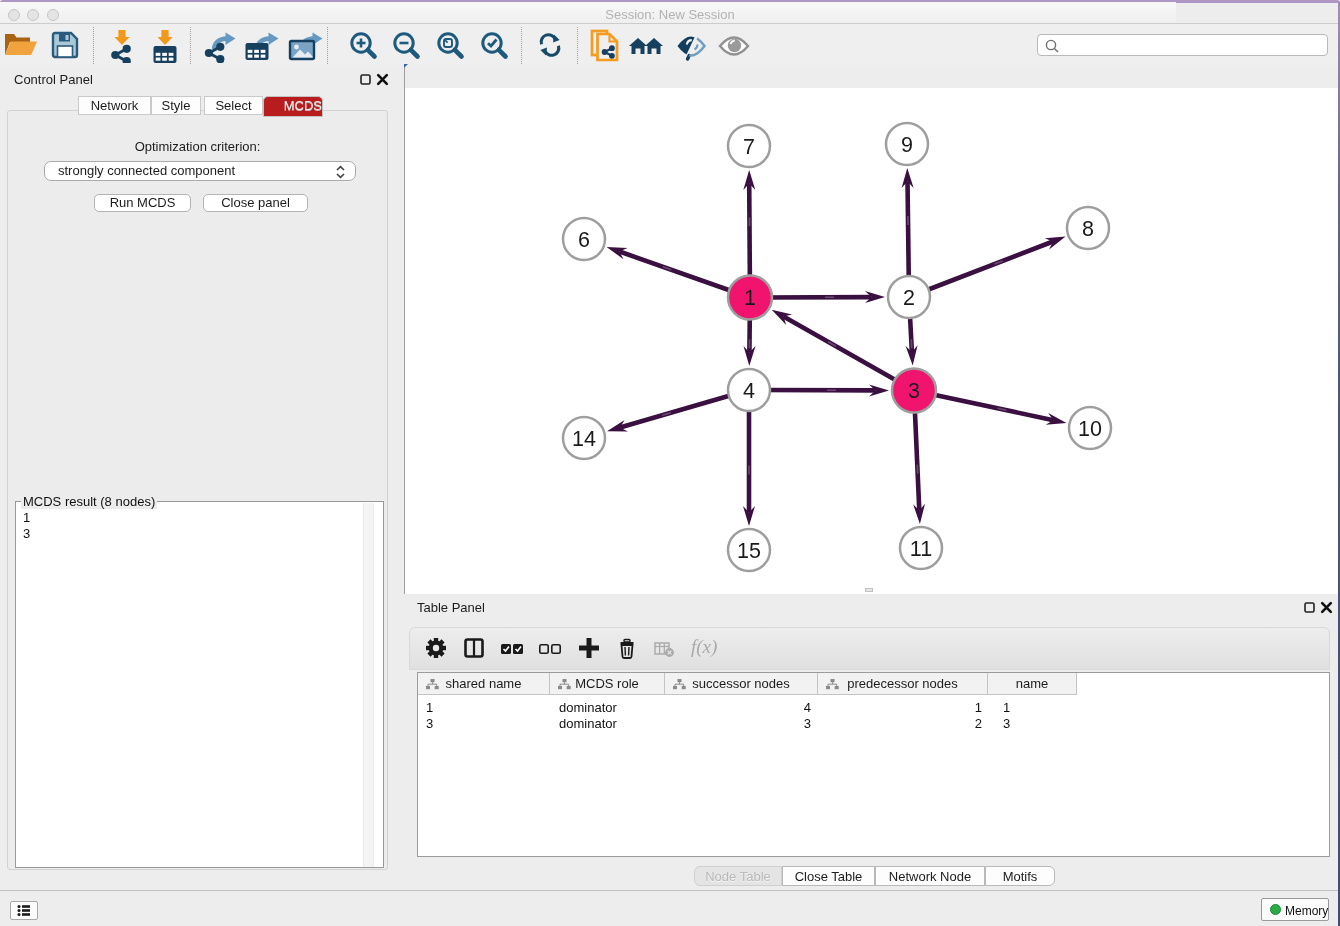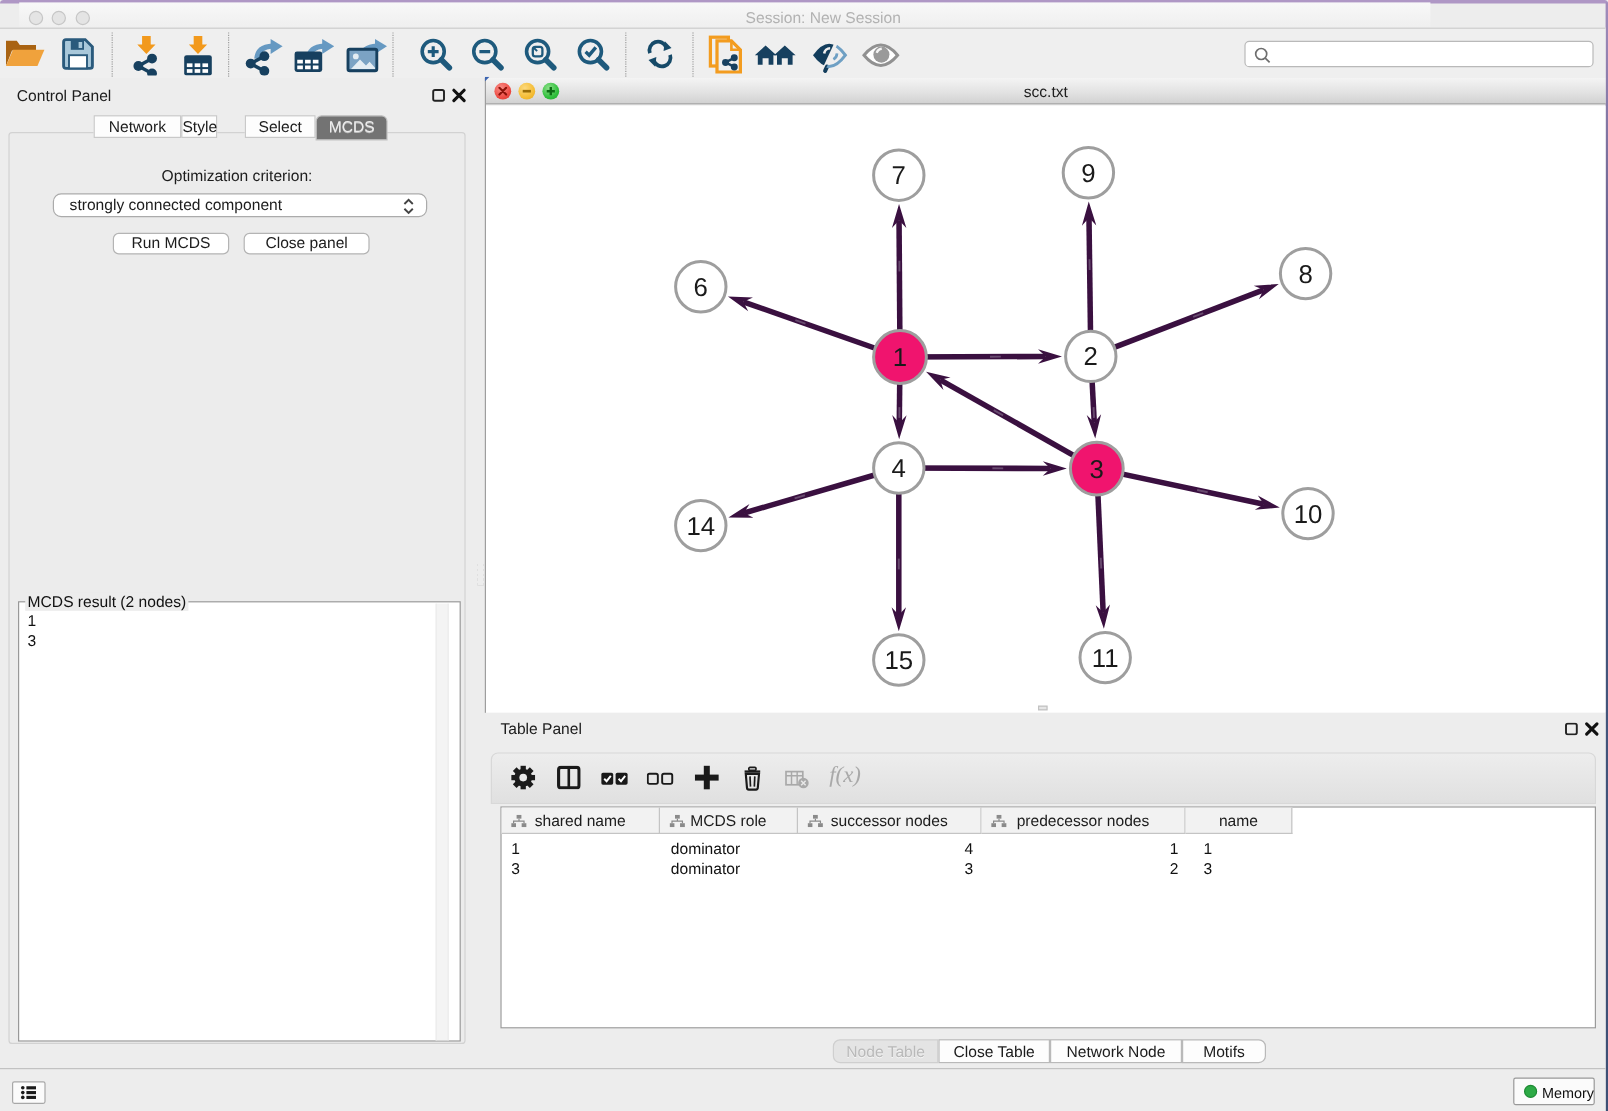--- a/index.html
+++ b/index.html
@@ -3,37 +3,37 @@
 <meta charset="utf-8">
 <style>
 * { margin:0; padding:0; box-sizing:border-box; }
 html,body { width:1340px; height:926px; overflow:hidden; font-family:"Liberation Sans", sans-serif; }
 body { position:relative; background:#ededed; }
 .abs { position:absolute; }
 
 
 #topborder { left:0; top:0; width:1340px; height:3px; background:#af97c5; border-radius:8px 8px 0 0; }
 #rightborder { right:0; top:2px; width:2px; height:924px; background:linear-gradient(#a18cbb, #6a6490 20%, #45577e 45%, #3d4f74); }
-#titlebar { left:16px; top:2px; width:1176px; height:21px; background:linear-gradient(#f8f8f8,#efefef);padding-left:43px; }
+#titlebar { left:0; top:2px; width:1176px; height:21px; background:linear-gradient(#f8f8f8,#efefef);padding-left:43px; }
 #titlebar .dot { position:absolute; top:7px; width:12px; height:12px; border-radius:50%; background:#e4e4e4; border:1px solid #c6c6c6; }
 #wintitle { left:0; top:5px; width:1340px; text-align:center; font-size:13px; color:#b2b2b2; }
 #toolbar { left:0; top:23px; width:1338px; height:42px; background:#efefef; border-top:1px solid #cccccc; }
 .tsep { position:absolute; top:3px; height:37px; width:0; border-left:1px dotted #9f9f9f; }
 .ticon { position:absolute; top:3px; }
 
 
 #search { left:1037px; top:10px; width:291px; height:22px; background:#ffffff; border:1px solid #b9b9b9; border-radius:4px; }
 
 
 #cpanel { left:0; top:65px; width:393px; height:825px; background:#ededed; }
 #cpanel h1 { position:absolute; left:14px; top:7px; font-size:13px; font-weight:normal; color:#1c1c1c; }
 .paneicons { position:absolute; top:8px; font-size:12px; color:#111; }
 #tabs { position:absolute; left:78px; top:31px; height:19px; z-index:3; }
 .tab { position:absolute; top:0; height:19px; background:#fdfdfd; border:1px solid #c9c9c9; font-size:13px; color:#1c1c1c; text-align:center; line-height:18px; }
-.tabsel { background:#737373; color:#ececec; text-shadow:0 1px 0 #bbb; border-radius:5px 5px 0 0; border-color:#c2c2c2; }
+.tabsel { background:#b91c1c; color:#ececec; text-shadow:0 1px 0 #bbb; border-radius:5px 5px 0 0; border-color:#c2c2c2;text-align:right; }
 #cpbody { position:absolute; left:7px; top:45px; width:381px; height:760px; background:#ececec; border:1px solid #d2d2d2; border-radius:3px; }
 #optlabel { position:absolute; left:0; top:28px; width:100%; text-align:center; font-size:13px; color:#1c1c1c; }
 #combo { position:absolute; left:36px; top:50px; width:312px; height:20px; background:#fff; border:1px solid #ababab; border-radius:7px; font-size:13px; color:#1c1c1c; line-height:18px; padding-left:13px; }
 .btn { position:absolute; height:18px; line-height:16px; background:#ffffff; border:1px solid #b4b4b4; border-radius:5px; font-size:13px; color:#1c1c1c; text-align:center; }
 #fieldset { position:absolute; left:7px; top:390px; width:369px; height:367px; background:#ffffff; border:1px solid #989898; }
 #fieldlegend { position:absolute; left:5px; top:-8px; background:#ececec; font-size:13px; color:#111; padding:0 2px; }
 #fieldtext { position:absolute; left:7px; top:8px; font-size:13px; color:#111; line-height:16px; }
 #fscroll { position:absolute; right:9px; top:1px; width:11px; height:364px; background:#f4f4f4; border-left:1px solid #ebebeb; border-right:1px solid #ebebeb; }
 
 
@@ -208,58 +208,43 @@
 <div id="cpanel" class="abs">
   <h1>Control Panel</h1>
   <svg class="paneicons" style="left:360px;top:9px" width="11" height="11" viewBox="0 0 11 11">
       <rect x="1" y="1" width="9" height="9" fill="none" stroke="#222" stroke-width="1.6" rx="1.5"></rect>
     </svg>
   <svg class="paneicons" style="left:376px;top:8px" width="13" height="13" viewBox="0 0 13 13">
       <path d="M2.2 2.2 L10.8 10.8 M10.8 2.2 L2.2 10.8" stroke="#111" stroke-width="2.6" stroke-linecap="round"></path>
     </svg>
   <div id="tabs">
     <div class="tab" style="left:0px; width:73px;">Network</div>
-    <div class="tab" style="left:73px; width:30px;">Style</div>
+    <div class="tab" style="left:73px; width:50px;">Style</div>
     <div class="tab" style="left:126px; width:59px;">Select</div>
     <div class="tab tabsel" style="left:185px; width:60px; height:21px;">MCDS</div>
   </div>
   <div id="cpbody">
     <div id="combo">strongly connected component
       <svg width="11" height="14" style="position:absolute; right:9px; top:2.5px" viewBox="0 0 11 14">
           <path d="M2 5 L5.5 1.6 L9 5" fill="none" stroke="#444" stroke-width="1.6"></path>
           <path d="M2 9 L5.5 12.4 L9 9" fill="none" stroke="#444" stroke-width="1.6"></path>
         </svg>
     </div>
     <div id="optlabel">Optimization criterion:</div>
     <div class="btn" style="left:86px; top:83px; width:97px;">Run MCDS</div>
     <div class="btn" style="left:195px; top:83px; width:105px;">Close panel</div>
     <div id="fieldset">
-      <div id="fieldlegend">MCDS result (2 nodes)</div>
+      <div id="fieldlegend">MCDS result (8 nodes)</div>
       <div id="fieldtext">1<br>3</div>
       <div id="fscroll"></div>
     </div>
   </div>
 </div>
 
 <div id="netwin" class="abs">
-  <div id="nettitle">
-    <div class="tl" style="left:6.5px; background:radial-gradient(circle at 38% 32%, #f88e88, #ee4b43 60%, #d8352d);"></div>
-    <svg style="position:absolute;left:9.5px;top:7px" width="8" height="8" viewBox="0 0 8 8">
-        <path d="M1.2 1.2 L6.8 6.8 M6.8 1.2 L1.2 6.8" stroke="#8c1209" stroke-width="1.8" stroke-linecap="round"></path>
-      </svg>
-    <div class="tl" style="left:26.5px; background:radial-gradient(circle at 38% 32%, #fcd97e, #f5bd35 60%, #e3a71e);"></div>
-    <svg style="position:absolute;left:29.5px;top:7px" width="8" height="8" viewBox="0 0 8 8">
-        <rect x="0.6" y="2.9" width="6.8" height="2.2" fill="#9a6d07"></rect>
-      </svg>
-    <div class="tl" style="left:46.5px; background:radial-gradient(circle at 38% 32%, #8ee08a, #30bf3c 60%, #1ea82c);"></div>
-    <svg style="position:absolute;left:49.5px;top:7px" width="8" height="8" viewBox="0 0 8 8">
-        <path d="M4 0.6 L4 7.4 M0.6 4 L7.4 4" stroke="#0c6e14" stroke-width="2"></path>
-      </svg>
-    <span>scc.txt</span>
-  </div>
   <div id="netcanvas">
     <svg width="933" height="506" viewBox="0 0 933 506" style="position:absolute;left:0;top:0">
       <g stroke="#3a1040" stroke-width="4.6">
       <line x1="345.0" y1="209.5" x2="344.2" y2="95.5"></line>
       <line x1="345.0" y1="209.5" x2="214.4" y2="163.5"></line>
       <line x1="345.0" y1="209.5" x2="466.5" y2="209.1"></line>
       <line x1="345.0" y1="209.5" x2="344.4" y2="264.5"></line>
       <line x1="504.0" y1="209.0" x2="502.5" y2="93.5"></line>
       <line x1="504.0" y1="209.0" x2="648.0" y2="153.5"></line>
       <line x1="504.0" y1="209.0" x2="506.9" y2="264.1"></line>

